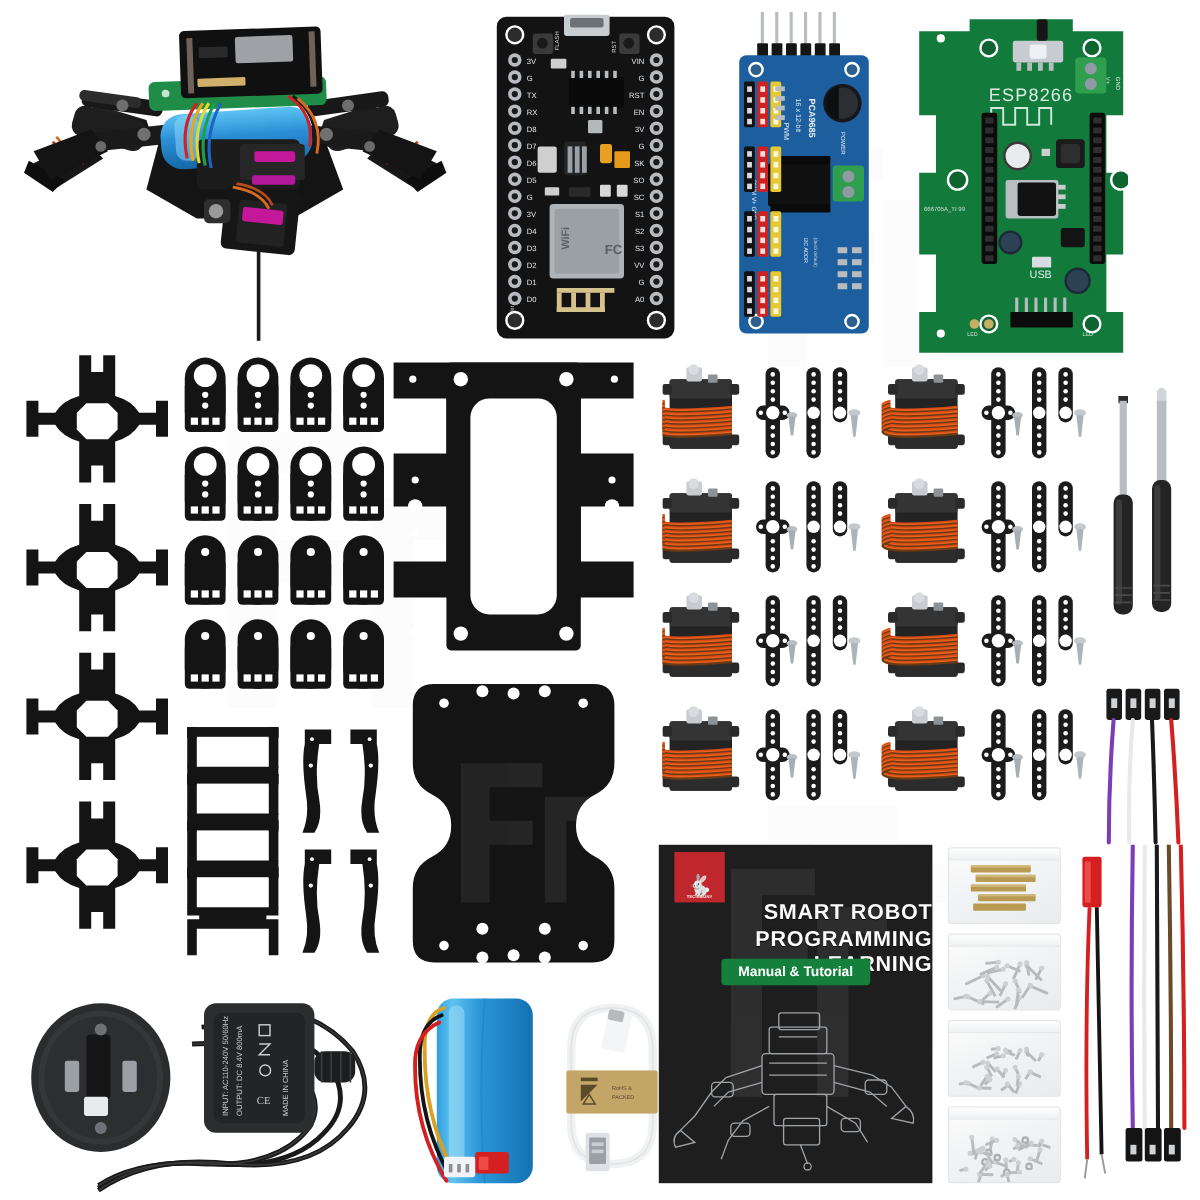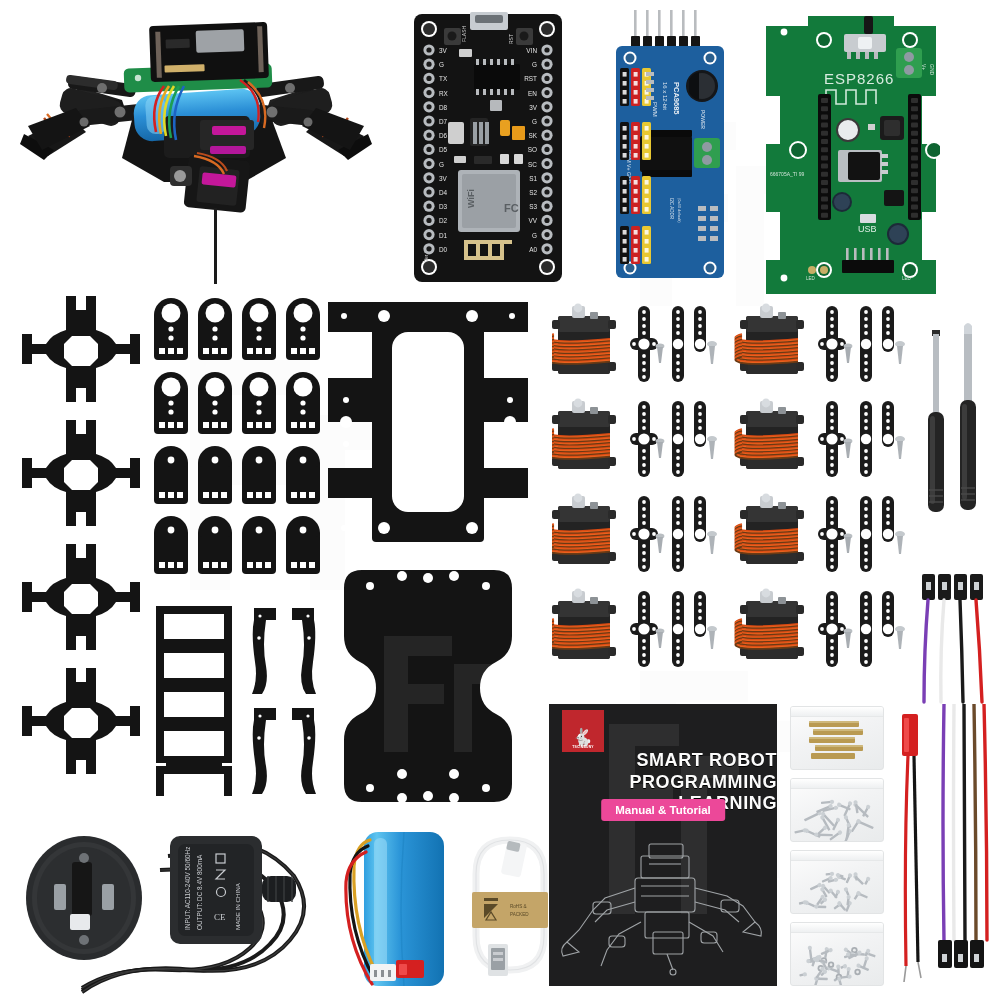--- a/index.html
+++ b/index.html
@@ -64,21 +64,21 @@
     letter-spacing: .6px;
     text-align: right;
     color: #fbfbfb;
     text-shadow: 0 1px 0 #000;
   }
   .m-title-1 { position: absolute; top: 46px; width: 100%; }
   .m-title-2 { position: absolute; top: 68px; width: 100%; }
   .m-badge {
     position: absolute; top: 95px; left: 50%;
     transform: translateX(-50%);
-    background: #ec4899;
+    background: #15803d;
     color: #fff;
     font-size: 11.5px;
     font-weight: bold;
     padding: 5px 14px;
     border-radius: 3px;
     white-space: nowrap;
   }
   .m-art { position: absolute; top: 122px; left: 0; width: 100%; }
   .m-wm {
     position: absolute; opacity: .07; left: 50px; top: 10px;

